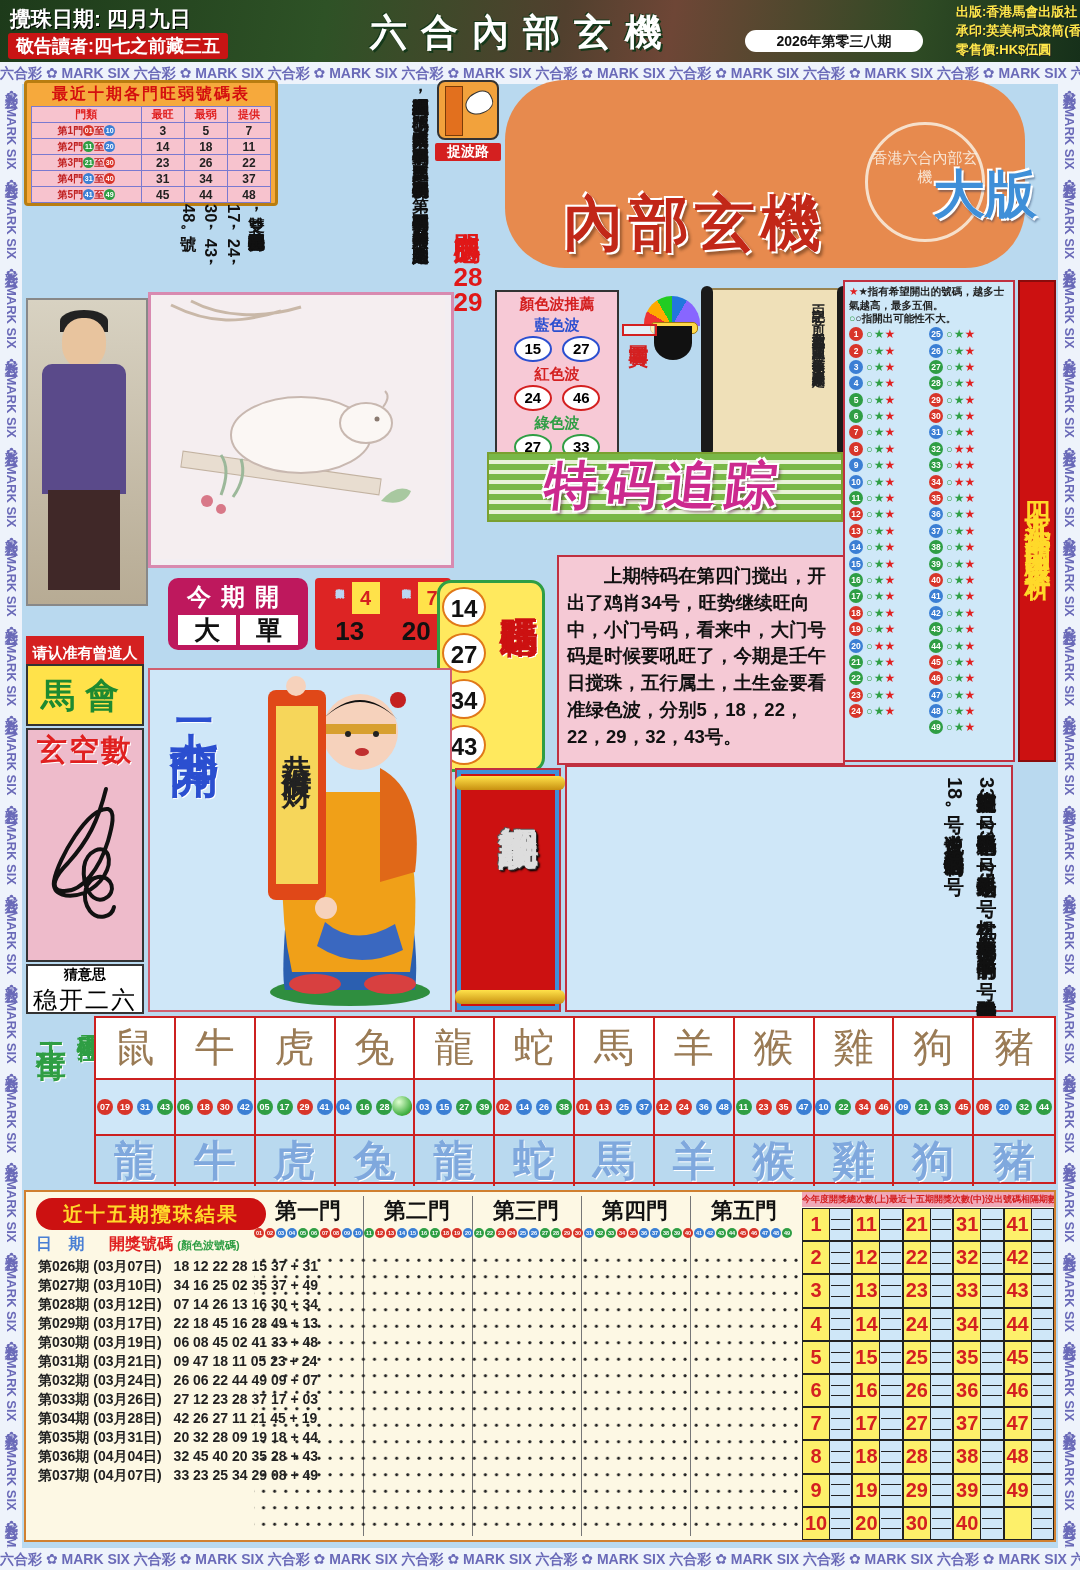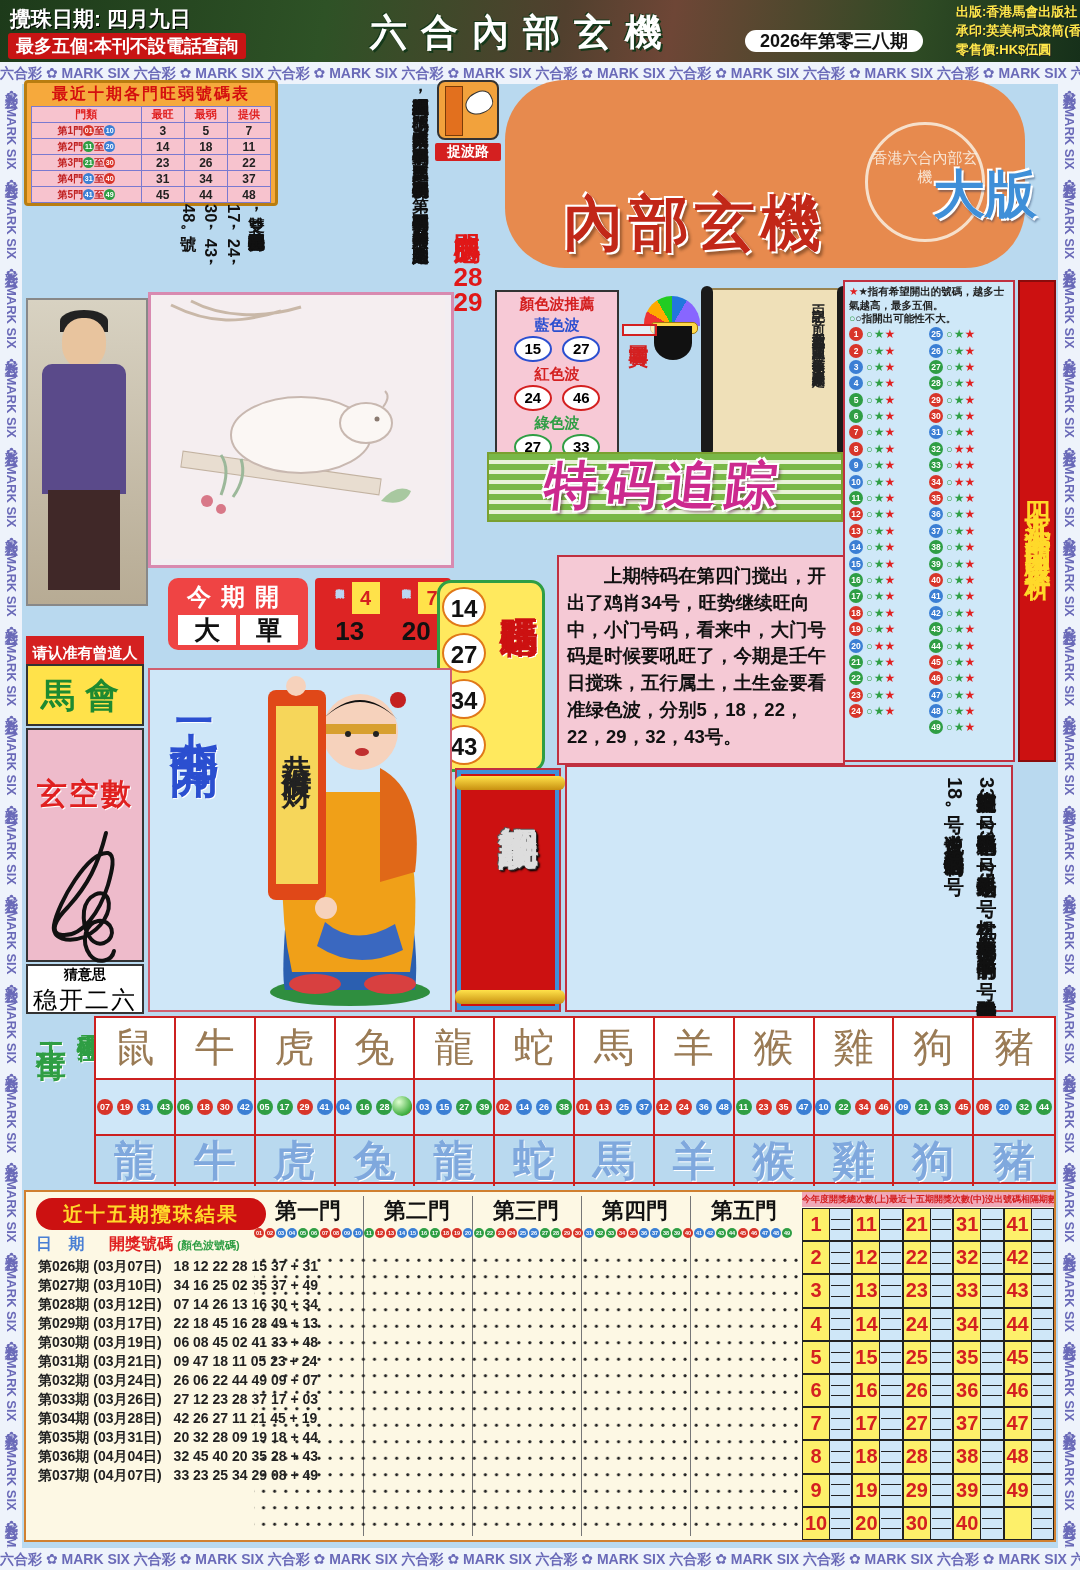--- a/index.html
+++ b/index.html
@@ -8,21 +8,21 @@
   .abs{position:absolute;}
   
   #tophdr{left:0;top:0;width:1080px;height:62px;
     background:linear-gradient(100deg,#1d3a1a 0%,#2e5226 30%,#51402e 52%,#6e4636 62%,#2e4a24 85%,#16301a 100%);}
   #drawdate{left:10px;top:5px;color:#fff;font-weight:bold;font-size:21px;text-shadow:1px 1px 0 #000;}
   #notice{left:8px;top:33px;background:#c81414;color:#fff;font-weight:bold;font-size:18px;
           padding:1px 8px;border-radius:3px;}
   #maintitle{left:370px;top:8px;width:420px;color:#fff;font-weight:bold;font-size:37px;
              letter-spacing:14px;text-shadow:2px 2px 0 #14381a, -1px -1px 0 #14381a;white-space:nowrap;}
   #issuepill{left:745px;top:30px;width:178px;height:22px;background:#fff;border-radius:11px;
-             color:#111;font-weight:bold;font-size:18px;text-align:center;line-height:22px;}
+             color:#111;font-weight:bold;font-size:14px;text-align:center;line-height:22px;}
   .publine{left:956px;color:#ffe84a;font-weight:bold;font-size:13px;white-space:nowrap;text-shadow:1px 1px 0 #222;}
   
   .strip{background:#eef3fb;color:#6a6ab8;font-weight:bold;overflow:hidden;white-space:nowrap;}
   #striptop{left:0;top:62px;width:1080px;height:22px;font-size:14px;line-height:22px;}
   #stripbottom{left:0;top:1548px;width:1080px;height:22px;font-size:14px;line-height:22px;}
   .stripv{width:22px;top:84px;height:1464px;writing-mode:vertical-rl;font-size:13px;line-height:22px;}
   #stripleft{left:0;}
   #stripright{left:1058px;}
   
   #hottable{left:24px;top:80px;width:248px;height:120px;background:#f6a93c;border:3px solid #b97d10;border-radius:4px;}
@@ -62,21 +62,21 @@
   #photo .head{position:absolute;left:34px;top:18px;width:44px;height:50px;background:#e8c49e;border-radius:45%;}
   #photo .hair{position:absolute;left:32px;top:10px;width:48px;height:22px;background:#222;border-radius:50% 50% 0 0;}
   #photo .robe{position:absolute;left:14px;top:64px;width:84px;height:130px;background:#5a4a8a;border-radius:10px 10px 0 0;}
   #photo .skirt{position:absolute;left:20px;top:190px;width:72px;height:100px;background:#402828;}
   #caption{left:26px;top:636px;width:118px;height:58px;background:#d42020;color:#fff;font-weight:bold;
            font-size:15px;text-align:center;line-height:1.8;padding-top:3px;box-sizing:border-box;}
   #mahui{left:26px;top:664px;width:118px;height:62px;background:#ffe24a;border:2px solid #333;
          color:#1e8a30;font-weight:bold;font-size:34px;text-align:center;line-height:58px;letter-spacing:10px;box-sizing:border-box;}
   #xuankong{left:26px;top:728px;width:118px;height:234px;background:#eebbcb;border:2px solid #333;box-sizing:border-box;}
   #xuankong .t{color:#e02020;font-weight:bold;font-size:30px;text-align:center;letter-spacing:2px;
-               text-shadow:1px 1px 0 #fff;margin-top:44px;}
+               text-shadow:1px 1px 0 #fff;}
   #guess{left:26px;top:964px;width:118px;height:50px;background:#fff;border:2px solid #333;text-align:center;box-sizing:border-box;}
   #guess .a{font-weight:bold;font-size:14px;}
   #guess .b{font-family:"Liberation Serif","DejaVu Serif",serif;font-size:24px;letter-spacing:2px;}
   
   #painting{left:148px;top:292px;width:300px;height:270px;background:#f3eef2;border:3px solid #d88ab0;overflow:hidden;}
   
   #waves{left:495px;top:290px;width:124px;height:170px;background:#f7c9d6;border:2px solid #333;text-align:center;box-sizing:border-box;}
   #waves .t{color:#d42020;font-weight:bold;font-size:15px;margin-top:3px;}
   #waves .w{font-weight:bold;font-size:15px;margin-top:2px;}
   .oval{display:inline-block;width:34px;height:22px;border-radius:50%;background:#fff;font-weight:bold;font-size:15px;
@@ -110,21 +110,21 @@
                 margin:6px auto 0;height:465px;text-align:center;font-family:"Liberation Serif","DejaVu Serif",serif;}
   
   #banner{left:487px;top:452px;width:352px;height:66px;border:2px solid #7aa030;
      background:repeating-linear-gradient(0deg,#79b847 0 6px,#e8f2d8 6px 10px);position:absolute;overflow:hidden;}
   #banner .t{font-size:52px;font-weight:bold;color:#cc2a8e;letter-spacing:8px;text-align:center;line-height:62px;
      text-shadow:2px 2px 0 #fff,-2px -2px 0 #fff,2px -2px 0 #fff,-2px 2px 0 #fff,4px 4px 3px rgba(80,20,60,.5);
      transform:skewX(-6deg);}
   #bannersub{left:497px;top:520px;width:260px;color:#17c9c9;font-weight:bold;font-size:21px;letter-spacing:2px;
      text-shadow:1px 1px 0 #075,-1px -1px 0 #075;}
   
-  #nowdraw{left:168px;top:578px;width:140px;height:72px;background:#ef4444;border-radius:10px;text-align:center;box-sizing:border-box;}
+  #nowdraw{left:168px;top:578px;width:140px;height:72px;background:#be185d;border-radius:10px;text-align:center;box-sizing:border-box;}
   #nowdraw .t{color:#fff;font-weight:bold;font-size:24px;letter-spacing:10px;margin-top:3px;}
   #nowdraw .cells{display:flex;justify-content:center;gap:4px;margin-top:2px;}
   #nowdraw .cells div{background:#fff;width:58px;height:30px;font-weight:bold;font-size:26px;line-height:30px;color:#111;}
   #counts{left:315px;top:578px;width:136px;height:72px;background:#dd2424;border-radius:4px;display:flex;box-sizing:border-box;padding:3px;gap:3px;}
   #counts .cell{flex:1;position:relative;}
   #counts .lbl{position:absolute;left:2px;top:1px;width:24px;color:#bcd6f2;font-size:9px;font-weight:bold;line-height:1.05;
                writing-mode:vertical-rl;height:34px;}
   #counts .top{position:absolute;right:2px;top:1px;width:28px;height:32px;background:#ffe24a;color:#d42020;
                font-weight:bold;font-size:20px;text-align:center;line-height:32px;}
   #counts .bot{position:absolute;left:0;bottom:0;width:100%;color:#111;font-weight:bold;font-size:26px;text-align:center;}
@@ -200,21 +200,21 @@
   .glines{flex:1;background:#cfe7f8;display:flex;flex-direction:column;justify-content:space-evenly;}
   .glines div{height:1px;background:#222;margin:0 1px;}
 </style>
 </head>
 <body>
 
 <div id="page">
 
   <div id="tophdr" class="abs">
     <div id="drawdate" class="abs">攪珠日期: 四月九日</div>
-    <div id="notice" class="abs">最多五個:本刊不設電話查詢</div>
+    <div id="notice" class="abs">敬告讀者:四七之前藏三五</div>
     <div id="maintitle" class="abs">六合內部玄機</div>
     <div id="issuepill" class="abs">2026年第零三八期</div>
     <div class="publine abs" style="top:3px;">出版:香港馬會出版社</div>
     <div class="publine abs" style="top:22px;">承印:英美柯式滾筒(香港)承印</div>
     <div class="publine abs" style="top:41px;">零售價:HK$伍圓</div>
   </div>
 
   <div id="striptop" class="abs strip">六合彩 ✿ MARK SIX  六合彩 ✿ MARK SIX  六合彩 ✿ MARK SIX  六合彩 ✿ MARK SIX  六合彩 ✿ MARK SIX  六合彩 ✿ MARK SIX  六合彩 ✿ MARK SIX  六合彩 ✿ MARK SIX  六合彩 ✿ MARK SIX  六合彩 ✿ MARK SIX  六合彩 ✿ MARK SIX  六合彩 ✿ MARK SIX  六合彩 ✿ MARK SIX  六合彩 ✿ MARK SIX  六合彩 ✿ MARK SIX  六合彩 ✿ MARK SIX  六合彩 ✿ MARK SIX  六合彩 ✿ MARK SIX  六合彩 ✿ MARK SIX  六合彩 ✿ MARK SIX  六合彩 ✿ MARK SIX  六合彩 ✿ MARK SIX  六合彩 ✿ MARK SIX  六合彩 ✿ MARK SIX  六合彩 ✿ MARK SIX  六合彩 ✿ MARK SIX  六合彩 ✿ MARK SIX  六合彩 ✿ MARK SIX  六合彩 ✿ MARK SIX  六合彩 ✿ MARK SIX  六合彩 ✿ MARK SIX  六合彩 ✿ MARK SIX  六合彩 ✿ MARK SIX  六合彩 ✿ MARK SIX  六合彩 ✿ MARK SIX  六合彩 ✿ MARK SIX  六合彩 ✿ MARK SIX  六合彩 ✿ MARK SIX  六合彩 ✿ MARK SIX  六合彩 ✿ MARK SIX  </div>
   <div id="stripbottom" class="abs strip">六合彩 ✿ MARK SIX  六合彩 ✿ MARK SIX  六合彩 ✿ MARK SIX  六合彩 ✿ MARK SIX  六合彩 ✿ MARK SIX  六合彩 ✿ MARK SIX  六合彩 ✿ MARK SIX  六合彩 ✿ MARK SIX  六合彩 ✿ MARK SIX  六合彩 ✿ MARK SIX  六合彩 ✿ MARK SIX  六合彩 ✿ MARK SIX  六合彩 ✿ MARK SIX  六合彩 ✿ MARK SIX  六合彩 ✿ MARK SIX  六合彩 ✿ MARK SIX  六合彩 ✿ MARK SIX  六合彩 ✿ MARK SIX  六合彩 ✿ MARK SIX  六合彩 ✿ MARK SIX  六合彩 ✿ MARK SIX  六合彩 ✿ MARK SIX  六合彩 ✿ MARK SIX  六合彩 ✿ MARK SIX  六合彩 ✿ MARK SIX  六合彩 ✿ MARK SIX  六合彩 ✿ MARK SIX  六合彩 ✿ MARK SIX  六合彩 ✿ MARK SIX  六合彩 ✿ MARK SIX  六合彩 ✿ MARK SIX  六合彩 ✿ MARK SIX  六合彩 ✿ MARK SIX  六合彩 ✿ MARK SIX  六合彩 ✿ MARK SIX  六合彩 ✿ MARK SIX  六合彩 ✿ MARK SIX  六合彩 ✿ MARK SIX  六合彩 ✿ MARK SIX  六合彩 ✿ MARK SIX  </div>
   <div id="stripleft" class="abs strip stripv">六合彩 ✿ MARK SIX  六合彩 ✿ MARK SIX  六合彩 ✿ MARK SIX  六合彩 ✿ MARK SIX  六合彩 ✿ MARK SIX  六合彩 ✿ MARK SIX  六合彩 ✿ MARK SIX  六合彩 ✿ MARK SIX  六合彩 ✿ MARK SIX  六合彩 ✿ MARK SIX  六合彩 ✿ MARK SIX  六合彩 ✿ MARK SIX  六合彩 ✿ MARK SIX  六合彩 ✿ MARK SIX  六合彩 ✿ MARK SIX  六合彩 ✿ MARK SIX  六合彩 ✿ MARK SIX  六合彩 ✿ MARK SIX  六合彩 ✿ MARK SIX  六合彩 ✿ MARK SIX  六合彩 ✿ MARK SIX  六合彩 ✿ MARK SIX  六合彩 ✿ MARK SIX  六合彩 ✿ MARK SIX  六合彩 ✿ MARK SIX  六合彩 ✿ MARK SIX  六合彩 ✿ MARK SIX  六合彩 ✿ MARK SIX  六合彩 ✿ MARK SIX  六合彩 ✿ MARK SIX  六合彩 ✿ MARK SIX  六合彩 ✿ MARK SIX  六合彩 ✿ MARK SIX  六合彩 ✿ MARK SIX  六合彩 ✿ MARK SIX  六合彩 ✿ MARK SIX  六合彩 ✿ MARK SIX  六合彩 ✿ MARK SIX  六合彩 ✿ MARK SIX  六合彩 ✿ MARK SIX  </div>

